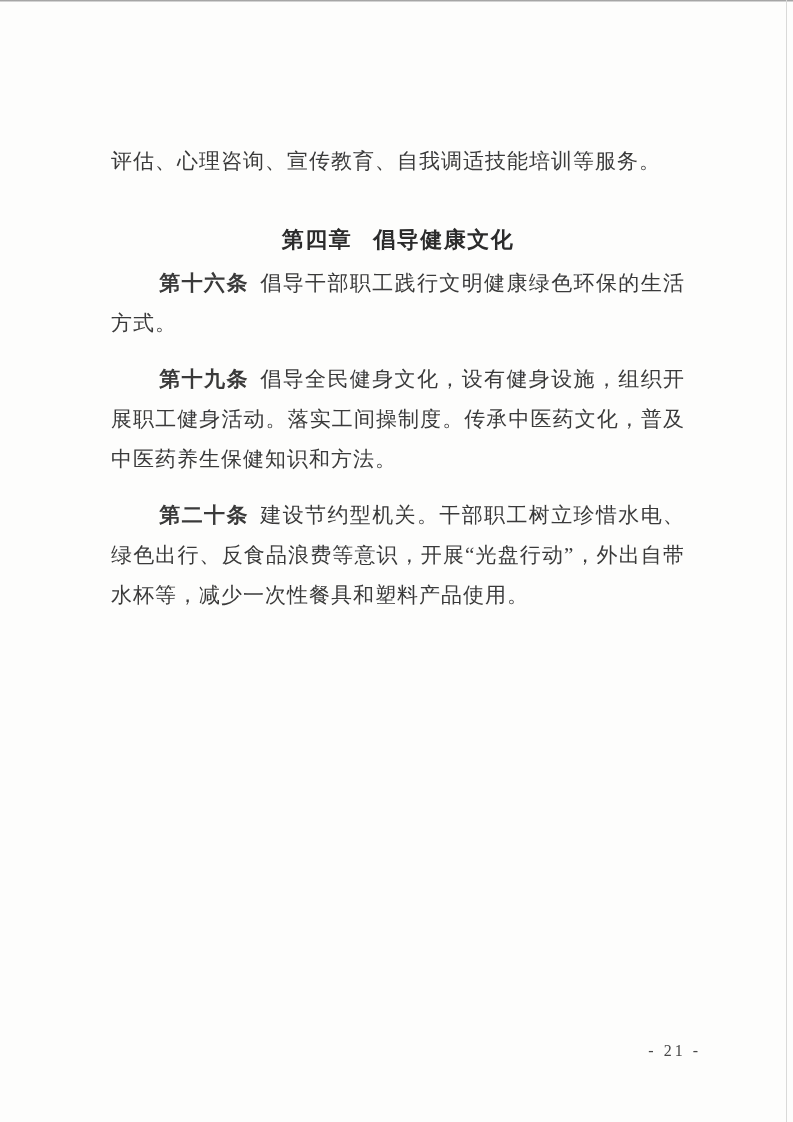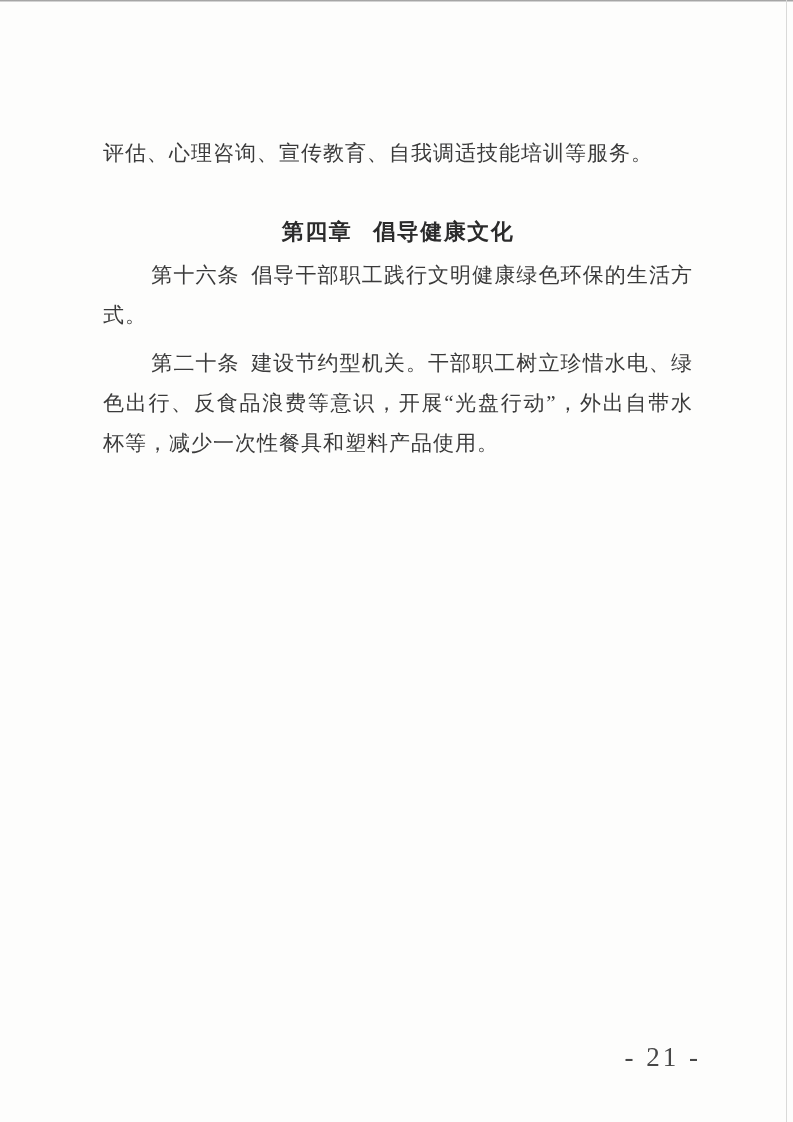--- a/index.html
+++ b/index.html
@@ -31,33 +31,33 @@
     height: 100%;
     background: #d9d9d8;
   }
   .content {
     position: absolute;
     left: 95px;
     top: 125px;
     width: 606px;
   }
   .para {
-    margin: 8px;
+    margin: 16px;
     font-size: 21px;
     line-height: 40px;
     letter-spacing: 1px;
     text-align: justify;
     text-align-last: left;
   }
   .article {
     margin-top: 2px;
     text-indent: 2.3em;
   }
   .lead {
-    font-weight: normal;
+    font-weight: bold;
     margin-right: 0.55em;
   }
   .chapter {
     margin: 39px 0 3px 0;
     font-family: "Liberation Sans", sans-serif;
     font-weight: bold;
     font-size: 22px;
     line-height: 40px;
     letter-spacing: 1.5px;
     color: #2b2b2b;
@@ -68,21 +68,21 @@
     margin-right: 0.95em;
   }
   .chapter-5 {
     margin-top: 27px;
   }
   .page-number {
     position: absolute;
     top: 1042px;
     right: 92px;
     font-family: "Liberation Serif", serif;
-    font-size: 27px;
+    font-size: 16px;
     letter-spacing: 3px;
     color: #474747;
   }
 </style>
 </head>
 <body>
 
 <div class="page">
   <div class="edge-top"></div>
   <div class="edge-right"></div>
@@ -90,20 +90,21 @@
   <div class="content">
 
     <p class="para">评估、心理咨询、宣传教育、自我调适技能培训等服务。</p>
 
     <h2 class="chapter"><span class="num">第四章</span><span>倡导健康文化</span></h2>
 
     <p class="para article"><span class="lead">第十六条</span><span>倡导干部职工践行文明健康绿色环保的生活方式。</span></p>
 
 
 
+    <p class="para article"><span class="lead">第十九条</span><span>倡导全民健身文化，设有健身设施，组织开展职工健身活动。落实工间操制度。传承中医药文化，普及中医药养生保健知识和方法。</span></p>
 
     <p class="para article"><span class="lead">第二十条</span><span>建设节约型机关。干部职工树立珍惜水电、绿色出行、反食品浪费等意识，开展“光盘行动”，外出自带水杯等，减少一次性餐具和塑料产品使用。</span></p>
 
 
 
 
   </div>
 
   <div class="page-number">- 21 -</div>
 </div>

